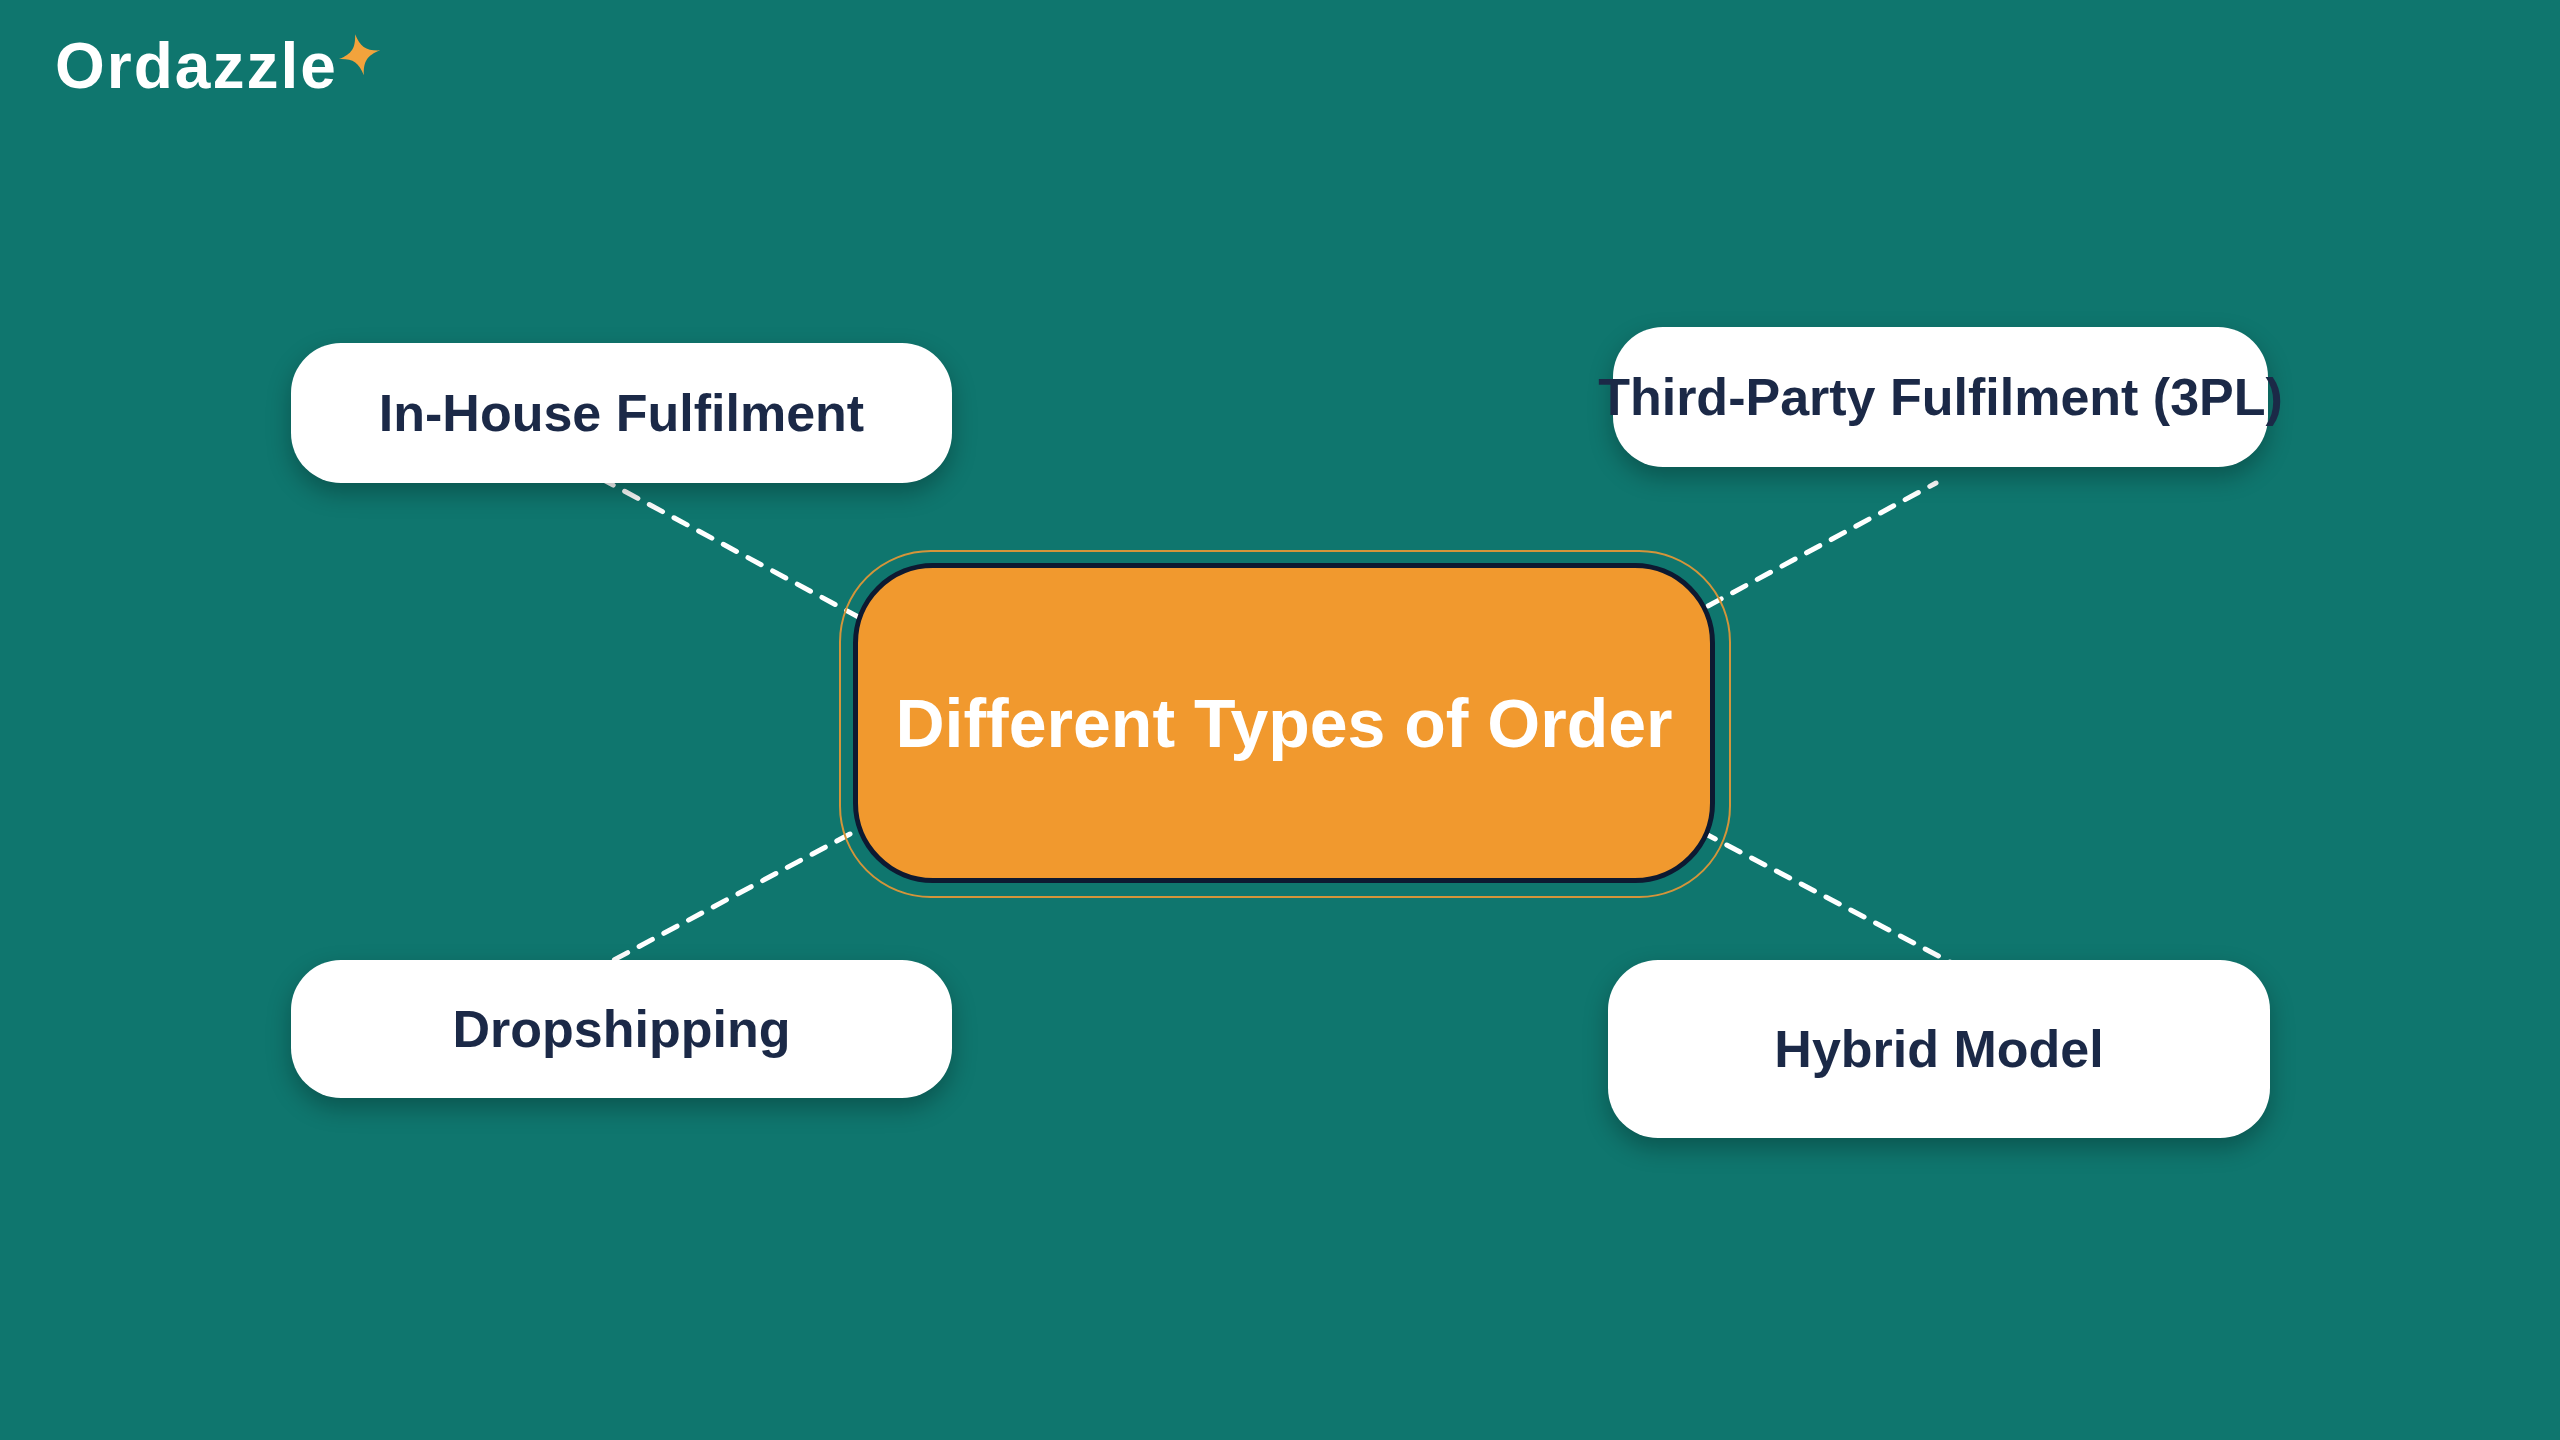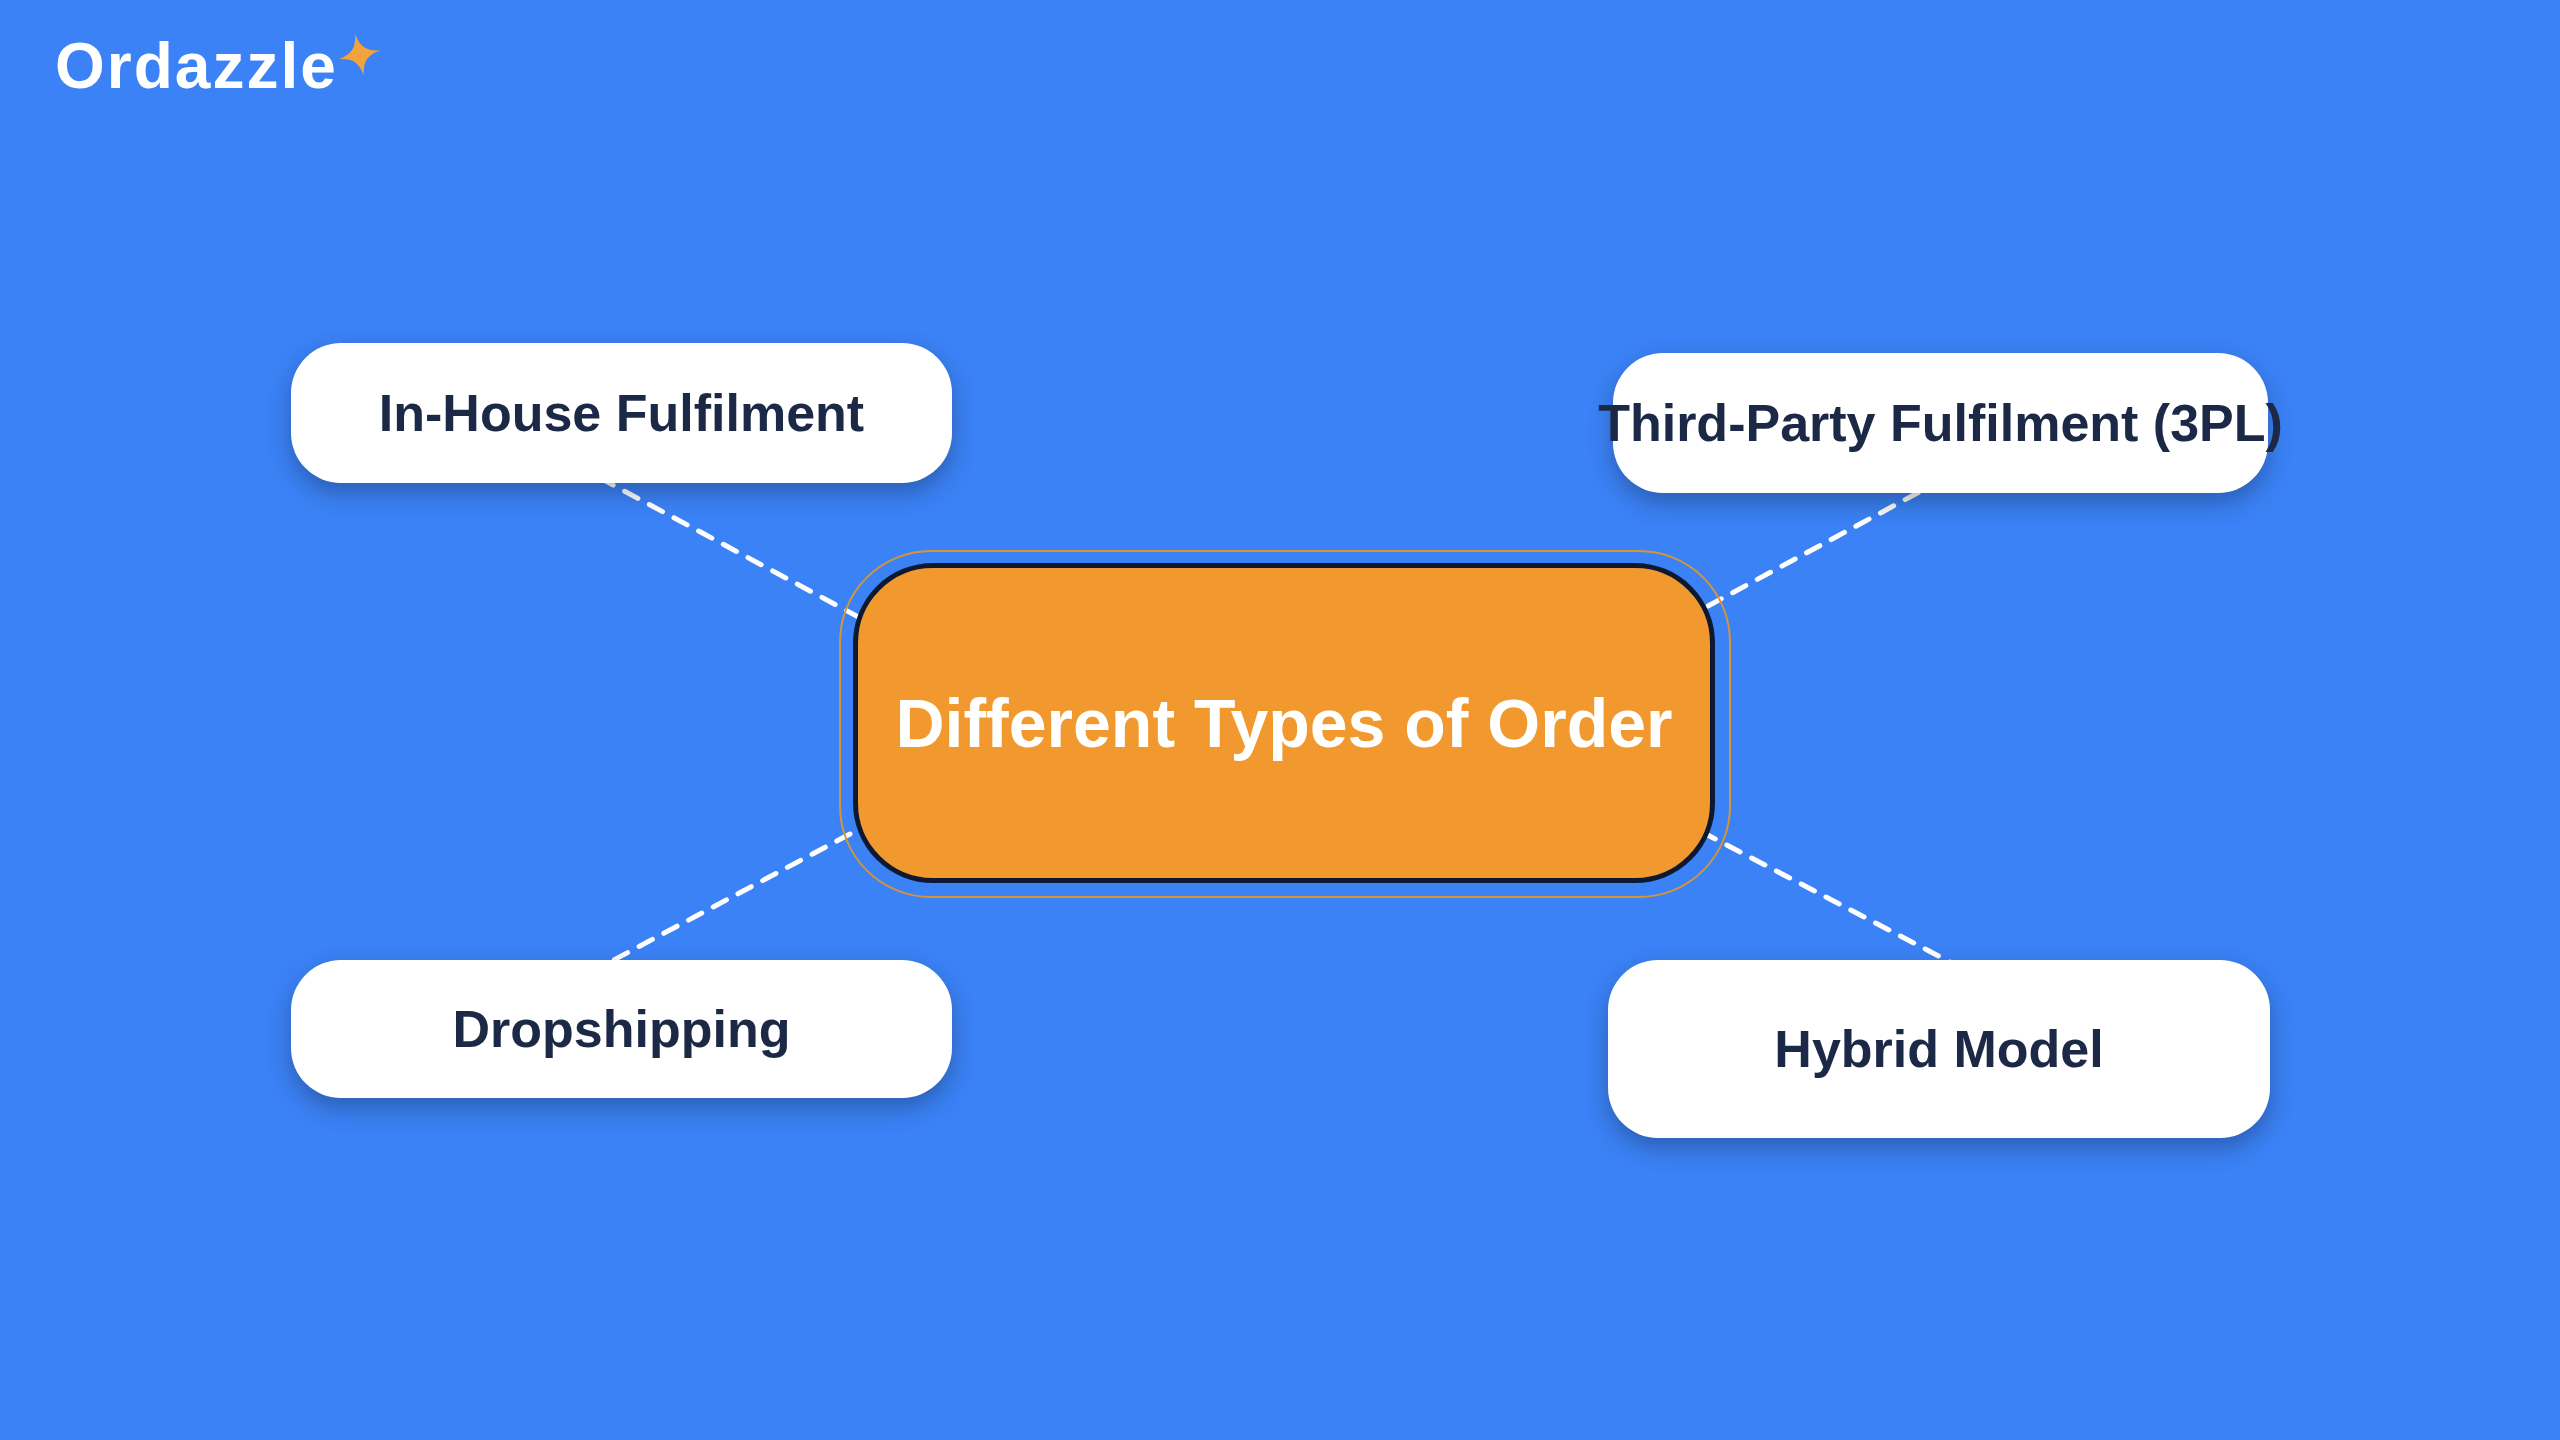--- a/index.html
+++ b/index.html
@@ -5,21 +5,21 @@
   html, body {
     margin: 0;
     padding: 0;
     background: #17233E;
     font-family: "Liberation Sans", sans-serif;
   }
   .canvas {
     position: relative;
     width: 2560px;
     height: 1440px;
-    background: #3b82f6;
+    background: #0f766e;
     overflow: hidden;
   }
 
   
   .logo {
     position: absolute;
     left: 55px;
     top: 34px;
     display: flex;
     align-items: flex-start;
@@ -96,21 +96,21 @@
     box-sizing: border-box;
   }
   .node .node-label {
     color: #1B2947;
     font-size: 52px;
     font-weight: 700;
     white-space: nowrap;
     letter-spacing: 0px;
   }
   .node.top-left     { left: 291px;  top: 343px; width: 661px; height: 140px; }
-  .node.top-right    { left: 1613px; top: 353px; width: 655px; height: 140px; }
+  .node.top-right    { left: 1613px; top: 327px; width: 655px; height: 140px; }
   .node.bottom-left  { left: 291px;  top: 960px; width: 661px; height: 138px; }
   .node.bottom-right { left: 1608px; top: 960px; width: 662px; height: 178px; }
 </style>
 </head>
 <body>
 
 <div class="canvas">
 
   <svg class="connectors" width="2560" height="1440" viewBox="0 0 2560 1440">
     <line x1="600" y1="478" x2="864" y2="620" stroke="#FFFFFF" stroke-width="5" stroke-dasharray="15 13" stroke-linecap="round"></line>

